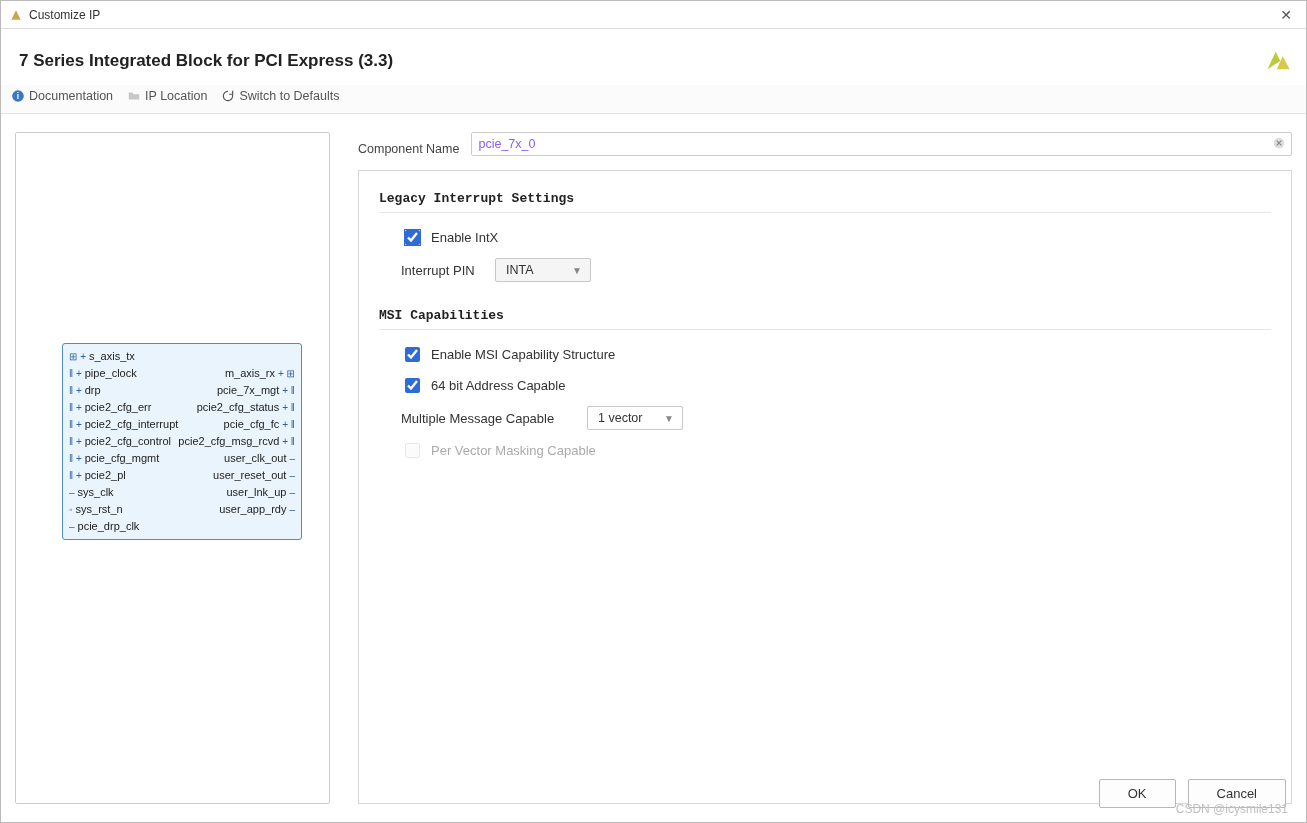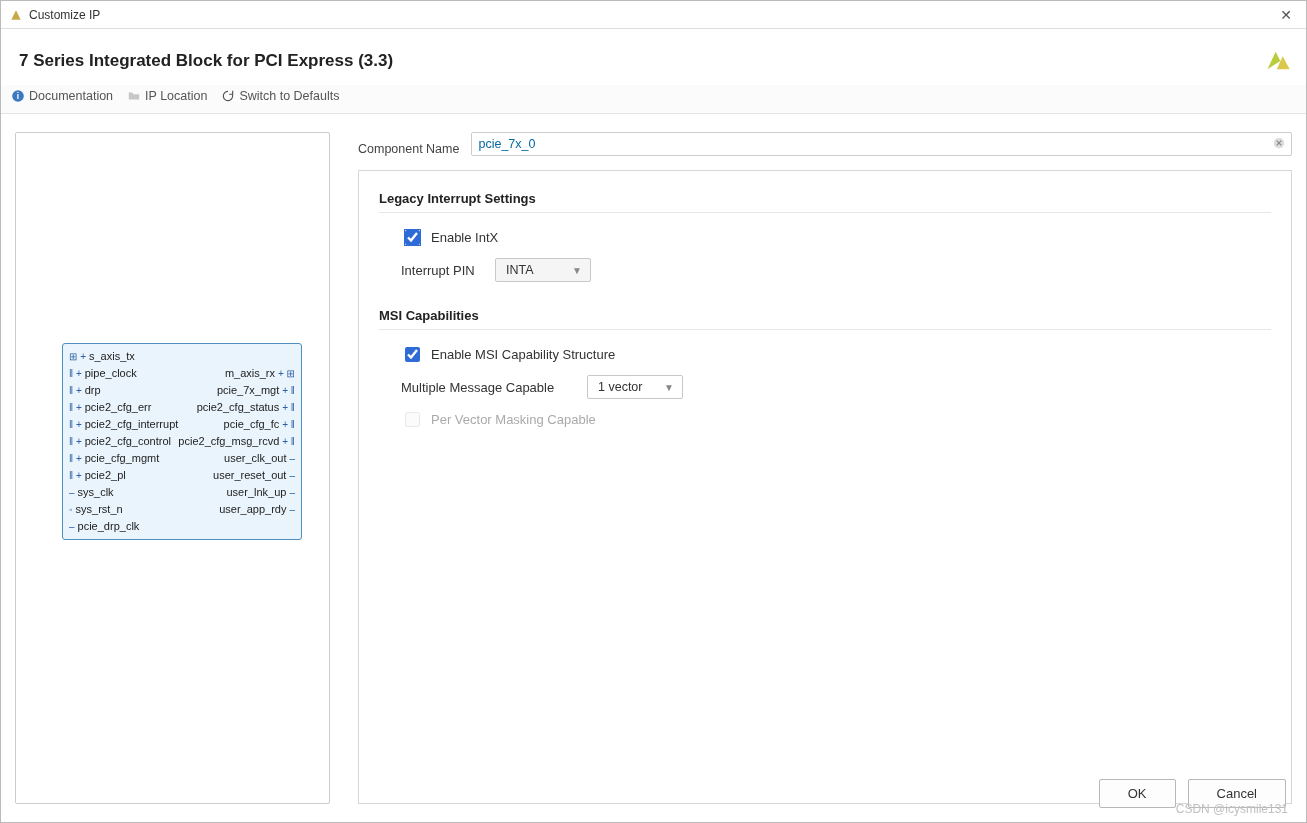--- a/index.html
+++ b/index.html
@@ -21,27 +21,27 @@
   .showports input { width:14px; height:14px; }
   .block-symbol { position:absolute; left:46px; top:210px; width:240px; border:1px solid #4e8fbf; background:#eaf4fc; border-radius:3px; padding:4px 0;}
   .port-row { display:flex; justify-content:space-between; font-size:11px; color:#222; padding:1px 6px; line-height:15px;}
   .port-left { display:flex; align-items:center; gap:3px; }
   .port-right { display:flex; align-items:center; gap:3px; justify-content:flex-end;}
   .port-pin { color:#2d5fa4; font-size:10px; }
   .right-pane { flex:1; display:flex; flex-direction:column;}
   .compname-row { display:flex; align-items:flex-end; gap:12px; margin-bottom:14px;}
   .compname-row label { color:#444; font-size:12.5px; }
   .compname-row .input-wrap { flex:1; position:relative; }
-  .compname-row input { width:100%; border:1px solid #ccc; padding:4px 30px 4px 6px; font-size:12.5px; color:#0369a1; background:#fff; border-radius:2px;}
+  .compname-row input { width:100%; border:1px solid #ccc; padding:4px 30px 4px 6px; font-size:12.5px; color:#8b5cf6; background:#fff; border-radius:2px;}
   .clearbtn { position:absolute; right:6px; top:4px; color:#aaa; cursor:pointer; }
   .tabs { display:flex; border:1px solid #d7d7d7; border-bottom:none; background:#f1f1f1; }
   .tab { padding:8px 18px; color:#777; cursor:pointer; font-size:13px; border-right:1px solid #e0e0e0;}
   .tab.active { background:#fff; color:#222; font-weight:600; border-bottom:2px solid #fff; position:relative; top:1px;}
   .tab-content { border:1px solid #d7d7d7; background:#fff; flex:1; padding:20px 20px; overflow:auto;}
-  .section-title { font-weight:700; color:#222; margin:0 0 6px 0; font-size:13px;}
+  .section-title { font-weight:700; color:#222; margin:0 0 6px 0; font-size:13px;font-family:Liberation Mono, monospace;}
   .section-sep { border:none; border-bottom:1px solid #e6e6e6; margin:2px 0 14px 0;}
   .field-row { display:flex; align-items:center; gap:14px; margin:10px 0 10px 22px; font-size:13px; color:#333;}
   .chk { display:flex; align-items:center; gap:8px; }
   .chk input { width:15px; height:15px; accent-color:#2f6bd6;}
   .chk.outlined input { outline:1px solid #2f6bd6; }
   .disabled { color:#aaa; }
   .disabled input { opacity:0.5; }
   .select-look { border:1px solid #c8c8c8; background:#fff; padding:4px 28px 4px 10px; position:relative; min-width:96px; border-radius:2px; cursor:pointer; display:inline-block; font-size:12.5px; color:#333;}
   .select-look .caret { position:absolute; right:8px; top:50%; transform:translateY(-50%); color:#888; font-size:10px;}
   .fieldlabel { min-width:172px; display:inline-block; }
@@ -262,20 +262,26 @@
         <div class="section">
           <div class="section-title">MSI Capabilities</div>
           <hr class="section-sep">
           <div class="field-row">
             <label class="chk">
               <input type="checkbox" checked="" style="">
               <span>Enable MSI Capability Structure</span>
             </label>
           </div>
           <div class="field-row">
+            <label class="chk">
+              <input type="checkbox" checked="" style="">
+              <span>64 bit Address Capable</span>
+            </label>
+          </div>
+          <div class="field-row">
             <span class="fieldlabel">Multiple Message Capable</span>
             <span class="select-look">
               <span>1 vector</span>
               <span class="caret">▼</span>
             </span>
           </div>
           <div class="field-row">
             <label class="chk disabled">
               <input type="checkbox" disabled="" style="">
               <span>Per Vector Masking Capable</span>

